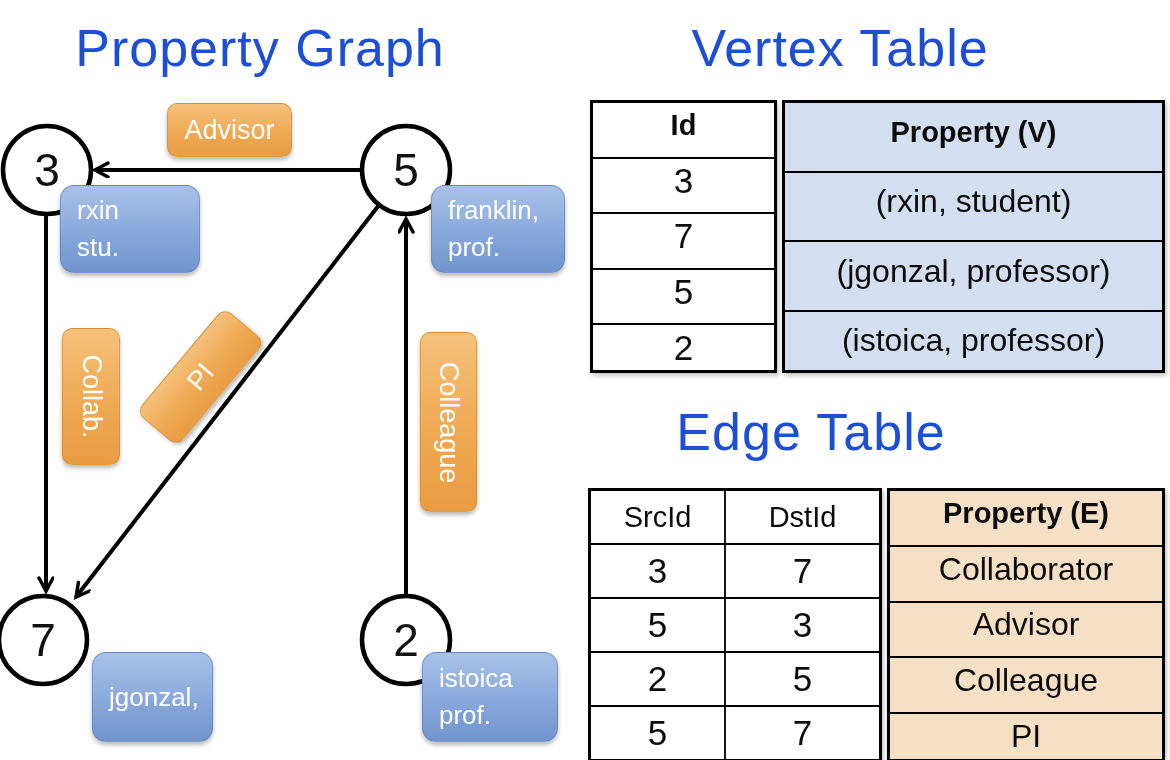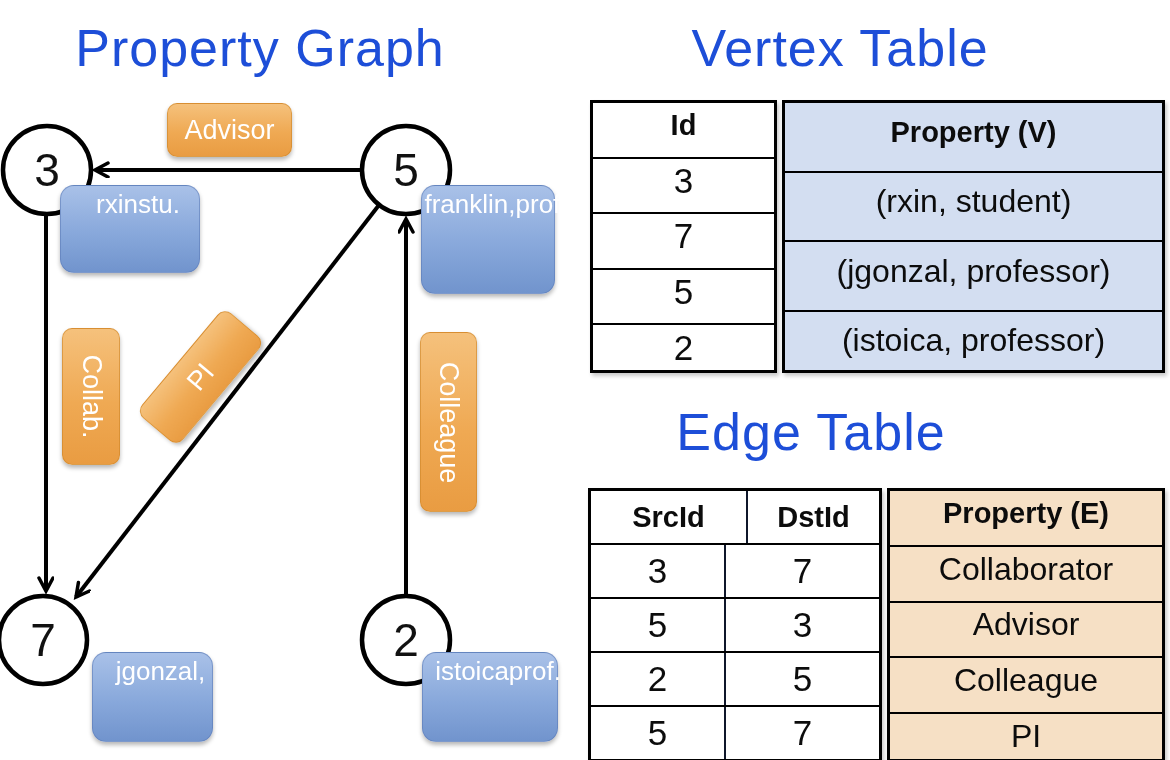--- a/index.html
+++ b/index.html
@@ -25,22 +25,22 @@
   }
   .elabel .vtext{
     transform:rotate(90deg);white-space:nowrap;
   }
   .vprop{
     position:absolute;
     background:linear-gradient(180deg,#a9c1e8 0%,#88a8db 55%,#7194cd 100%);
     border:1px solid rgba(90,120,180,.55);border-radius:14px;
     box-shadow:0 3px 4px rgba(0,0,0,.28);
     color:#fff;font-size:26px;line-height:37px;
-    display:flex;flex-direction:row;justify-content:center;
-    padding-left:16px;box-sizing:border-box;text-align:center;
+    display:flex;flex-direction:column;justify-content:center;
+    padding-left:16px;box-sizing:border-box;
   }
   
   .tblcol{
     position:absolute;display:flex;flex-direction:column;
     border:3px solid #000;box-sizing:border-box;background:#fff;
     box-shadow:2px 3px 4px rgba(0,0,0,.22);
     gap:9px;
   }
   .tblcol .cell{
     flex:1;display:flex;align-items:center;justify-content:center;
@@ -54,21 +54,21 @@
     display:flex;flex-direction:column;box-shadow:2px 3px 4px rgba(0,0,0,.22);
   }
   .idgrid .row{flex:1;display:flex;}
   .idgrid .row + .row{border-top:2px solid #000;}
   .idgrid .c{
     display:flex;align-items:center;justify-content:center;
     font-size:35px;color:#0c0c0c;box-sizing:border-box;
   }
   .idgrid .c.src{width:133px;}
   .idgrid .c.dst{flex:1;border-left:2px solid #0f172a;}
-  .idgrid .c.hdr{font-weight:bold;font-size:29px;margin-left:11px;}
+  .idgrid .c.hdr{font-weight:normal;font-size:29px;}
 </style>
 </head>
 <body>
 
 <div class="title" style="left:20px;top:18px;width:480px;">Property Graph</div>
 
 <svg id="graph-svg" width="585" height="760" viewBox="0 0 585 760">
   <defs>
     <marker id="arrow" markerUnits="userSpaceOnUse" markerWidth="26" markerHeight="26" refX="15" refY="8" orient="auto">
       <path d="M2,1 L15,8 L2,15" fill="none" stroke="#000" stroke-width="3.5" stroke-linecap="round"></path>
@@ -101,21 +101,21 @@
   <span>PI</span>
 </div>
 <div class="elabel" style="left:420px;top:332px;width:55px;height:178px;">
   <span class="vtext">Colleague</span>
 </div>
 
 <div class="vprop" style="left:60px;top:185px;width:140px;height:88px;">
   <span>rxin</span>
   <span>stu.</span>
 </div>
-<div class="vprop" style="left:421px;top:185px;width:134px;height:109px;">
+<div class="vprop" style="left:431px;top:185px;width:134px;height:88px;">
   <span>franklin,</span>
   <span>prof.</span>
 </div>
 <div class="vprop" style="left:60px;top:652px;width:121px;height:90px;margin-left:32px;">
   <span>jgonzal,</span>
 </div>
 <div class="vprop" style="left:422px;top:652px;width:136px;height:90px;">
   <span>istoica</span>
   <span>prof.</span>
 </div>

